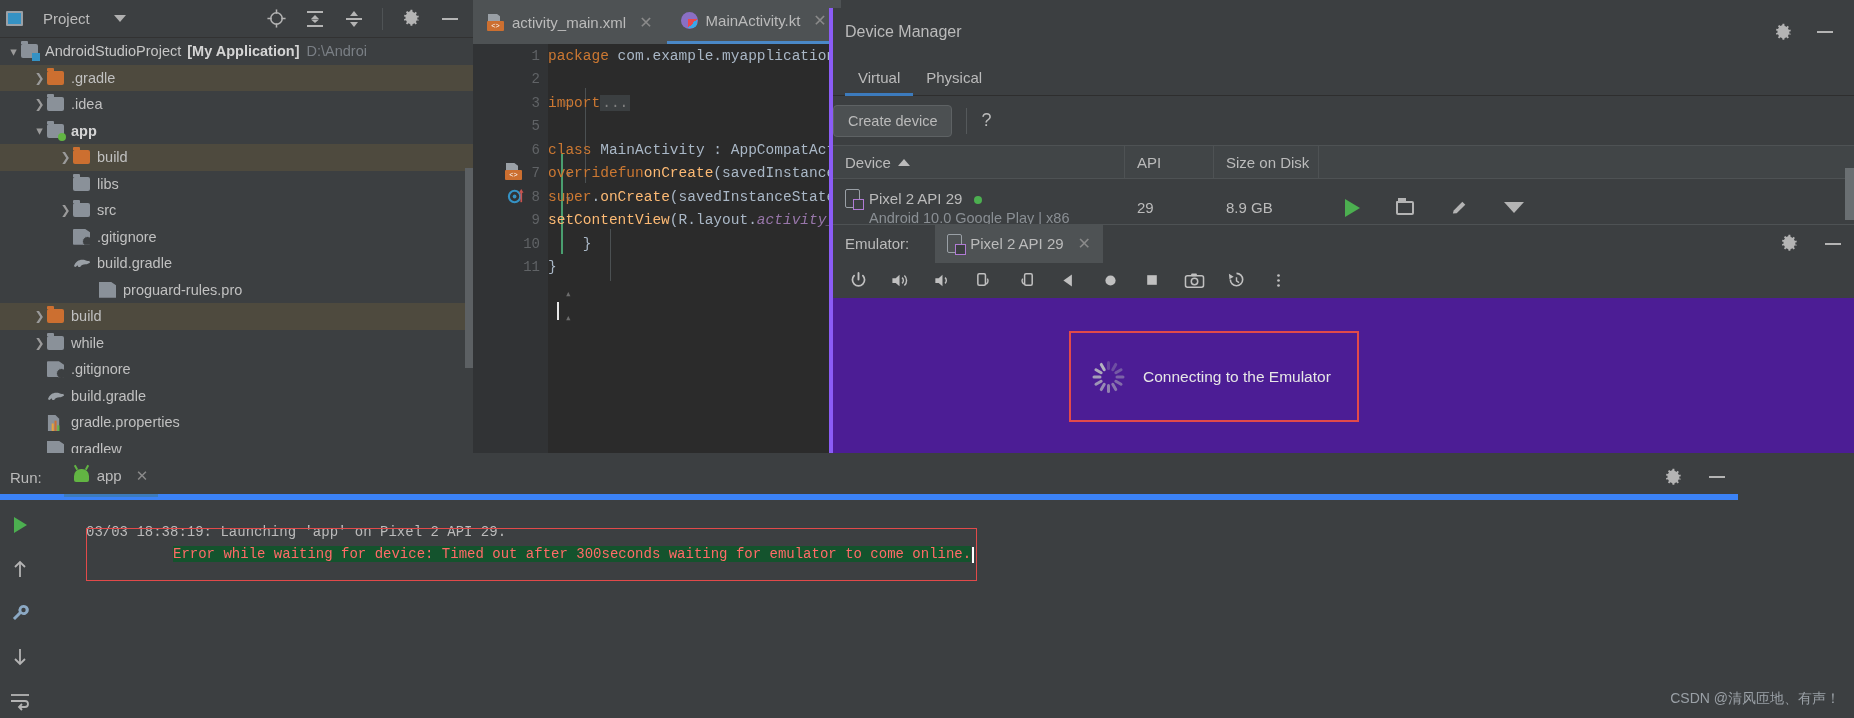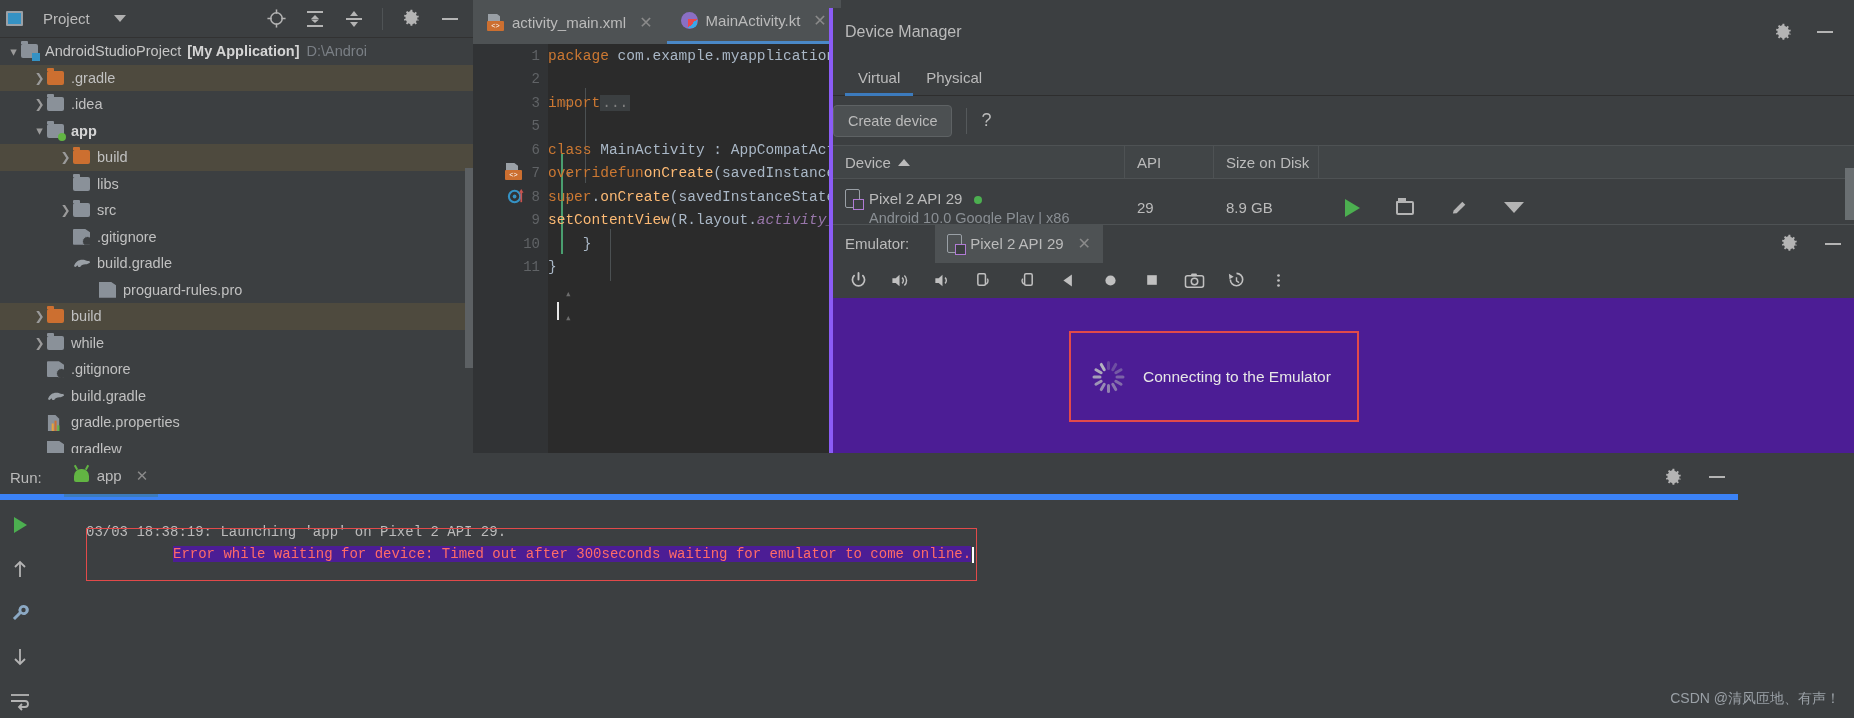--- a/index.html
+++ b/index.html
@@ -124,21 +124,21 @@
   .run-tab{ margin-left:22px; height:40px; display:flex; align-items:center; gap:8px; padding:0 10px; color:#bbbbbb; font-size:15px; border-bottom:3px solid #3c7bbd;}
   .droid{ width:15px;height:13px; background:#62b543; border-radius:7px 7px 2px 2px; position:relative;}
   .droid:before{content:"";position:absolute;top:-4px;left:1px;width:2px;height:5px;background:#62b543;transform:rotate(-30deg);}
   .droid:after{content:"";position:absolute;top:-4px;right:1px;width:2px;height:5px;background:#62b543;transform:rotate(30deg);}
   .run-head-tools{ margin-left:auto; display:flex; gap:22px; align-items:center; padding-right:10px;}
   .run-side{ position:absolute; left:0; top:47px; width:40px; bottom:0; display:flex; flex-direction:column; align-items:center; gap:18px; padding-top:12px;}
   .side-ic{ width:26px;height:26px; display:flex;align-items:center;justify-content:center; color:#b4b4b4;}
   .run-console{ position:absolute; left:40px; top:47px; right:0; bottom:0; background:#3c3f41; font-family:"Liberation Mono", monospace; font-size:14px; padding-top:20px; padding-left:46px;}
   .console-line{ height:23px; display:flex; align-items:center; white-space:pre;}
   .cl-normal{ color:#bbbbbb; }
-  .cl-err{ color:#ff6b68; background:#4c1d95; }
+  .cl-err{ color:#ff6b68; background:#14532d; }
   .err-wrap{ display:inline-block; border:1.6px solid #e24a4a; padding:1px 2px; }
   .err-caret{ display:inline-block; width:2px; height:16px; background:#ffffff; vertical-align:middle; margin-left:1px;}
   .watermark{ position:absolute; right:14px; bottom:10px; color:#9aa0a6; font-size:14px;}
 
   .gear-svg{ fill:#b4b4b4; }
   .min-dash{ width:16px;height:2px;background:#b4b4b4;}
 </style>
 </head>
 <body>
 

